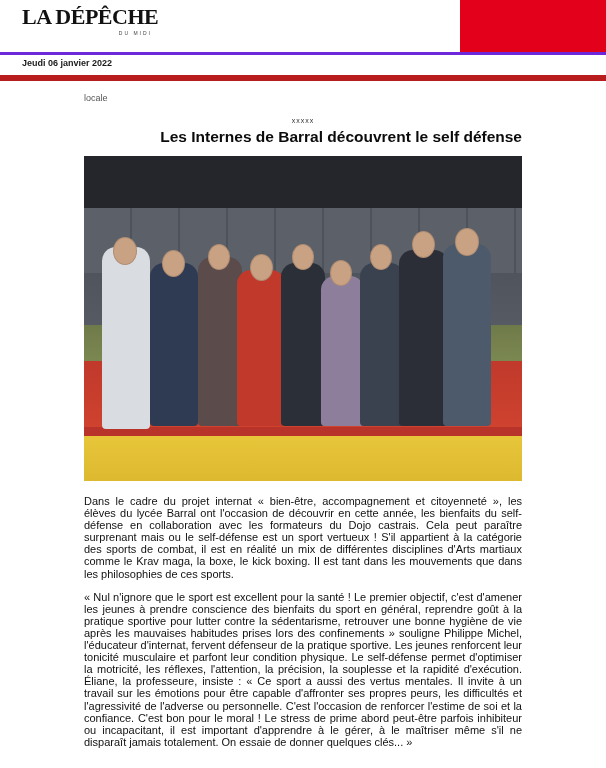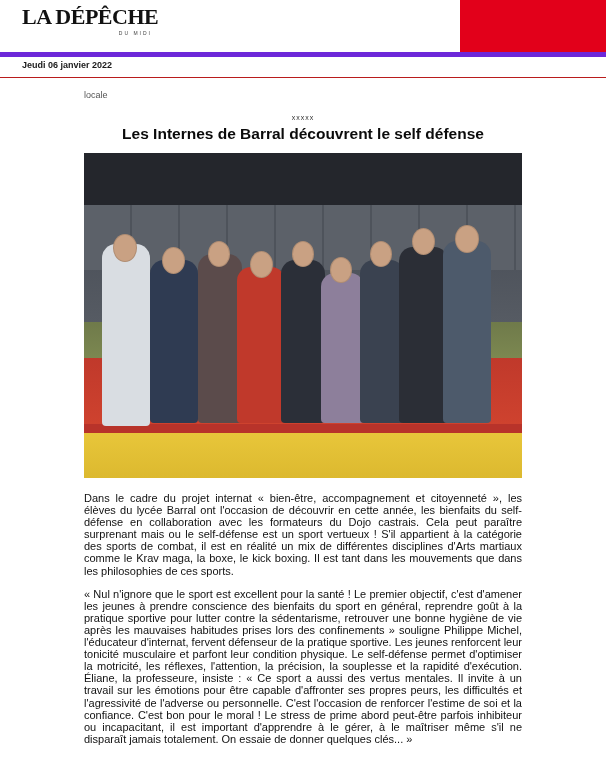--- a/index.html
+++ b/index.html
@@ -13,21 +13,21 @@
     font-family: "Liberation Sans", sans-serif;
     color: #1a1a1a;
     overflow: hidden;
     position: relative;
   }
 
   
   .masthead {
     position: relative;
     height: 52px;
-    border-bottom: 5px solid #6d28d9;
+    border-bottom: 3px solid #6d28d9;
   }
   .logo-block {
     position: absolute;
     left: 22px;
     top: 5px;
     width: 130px;
     height: 34px;
   }
   .logo-text {
     font-family: "Liberation Serif", serif;
@@ -49,21 +49,21 @@
   .red-flag {
     position: absolute;
     right: 0;
     top: 0;
     width: 146px;
     height: 52px;
     background: #e2001a;
   }
   .date-bar {
     height: 20px;
-    border-bottom: 1px solid #b91c1c;
+    border-bottom: 6px solid #b91c1c;
     position: relative;
   }
   .date-text {
     position: absolute;
     left: 22px;
     top: 3px;
     font-size: 9px;
     font-weight: bold;
     color: #1a1a1a;
   }
@@ -79,21 +79,21 @@
     margin: 0 0 14px 0;
   }
   .sup-title {
     text-align: center;
     font-size: 7px;
     letter-spacing: 1px;
     color: #333;
     margin-bottom: 3px;
   }
   .headline {
-    text-align: center;
+    text-align: right;
     font-size: 15.5px;
     font-weight: bold;
     color: #0b0b0b;
     margin: 0 0 10px 0;
     line-height: 19px;
   }
 
   
   .photo-wrap {
     width: 100%;

